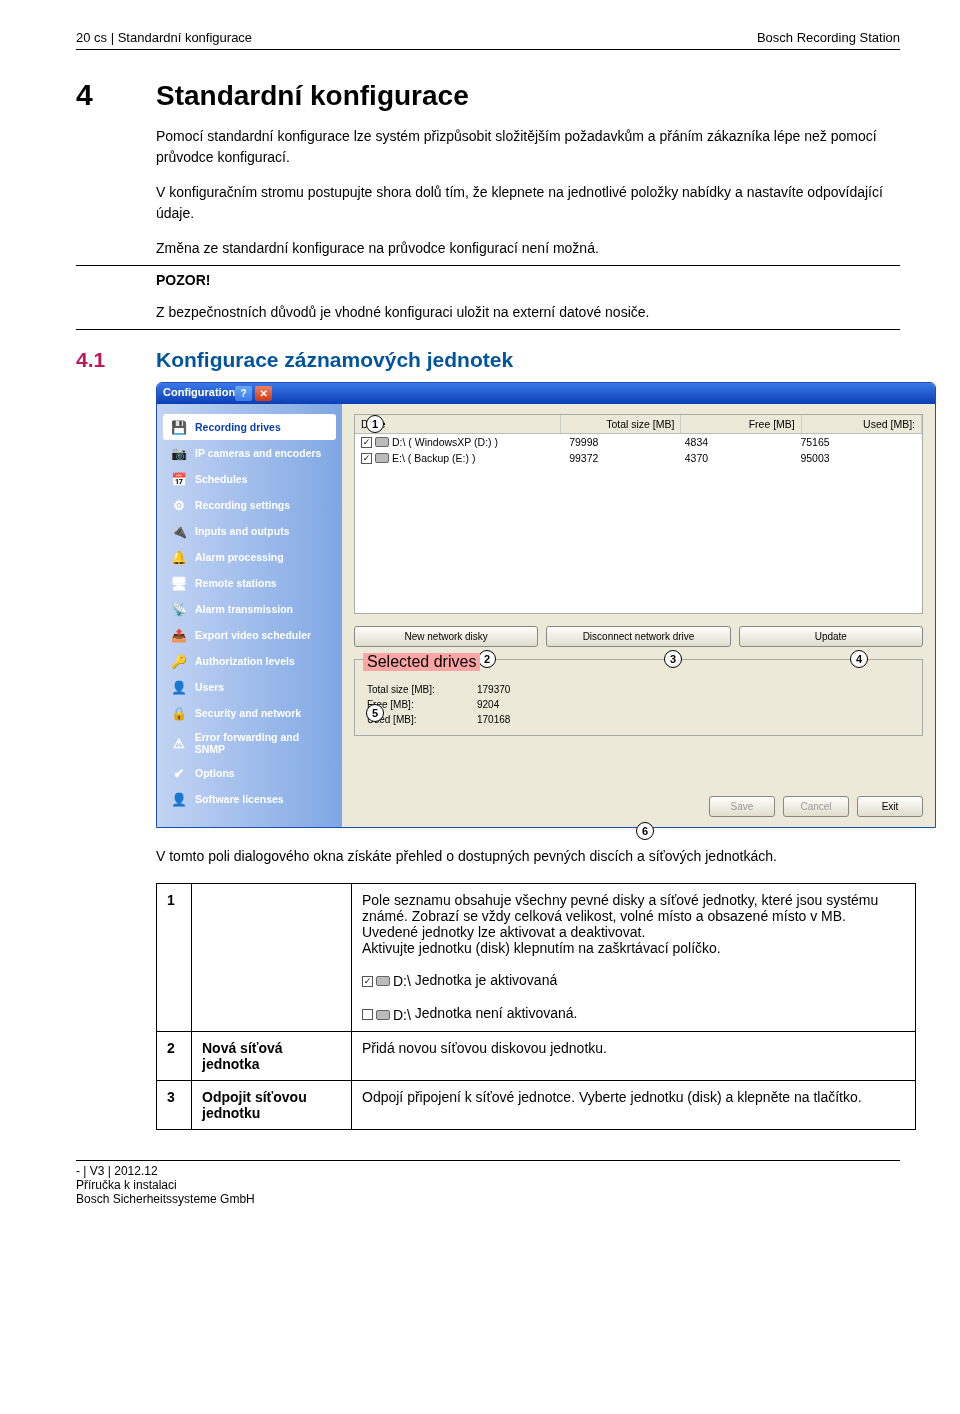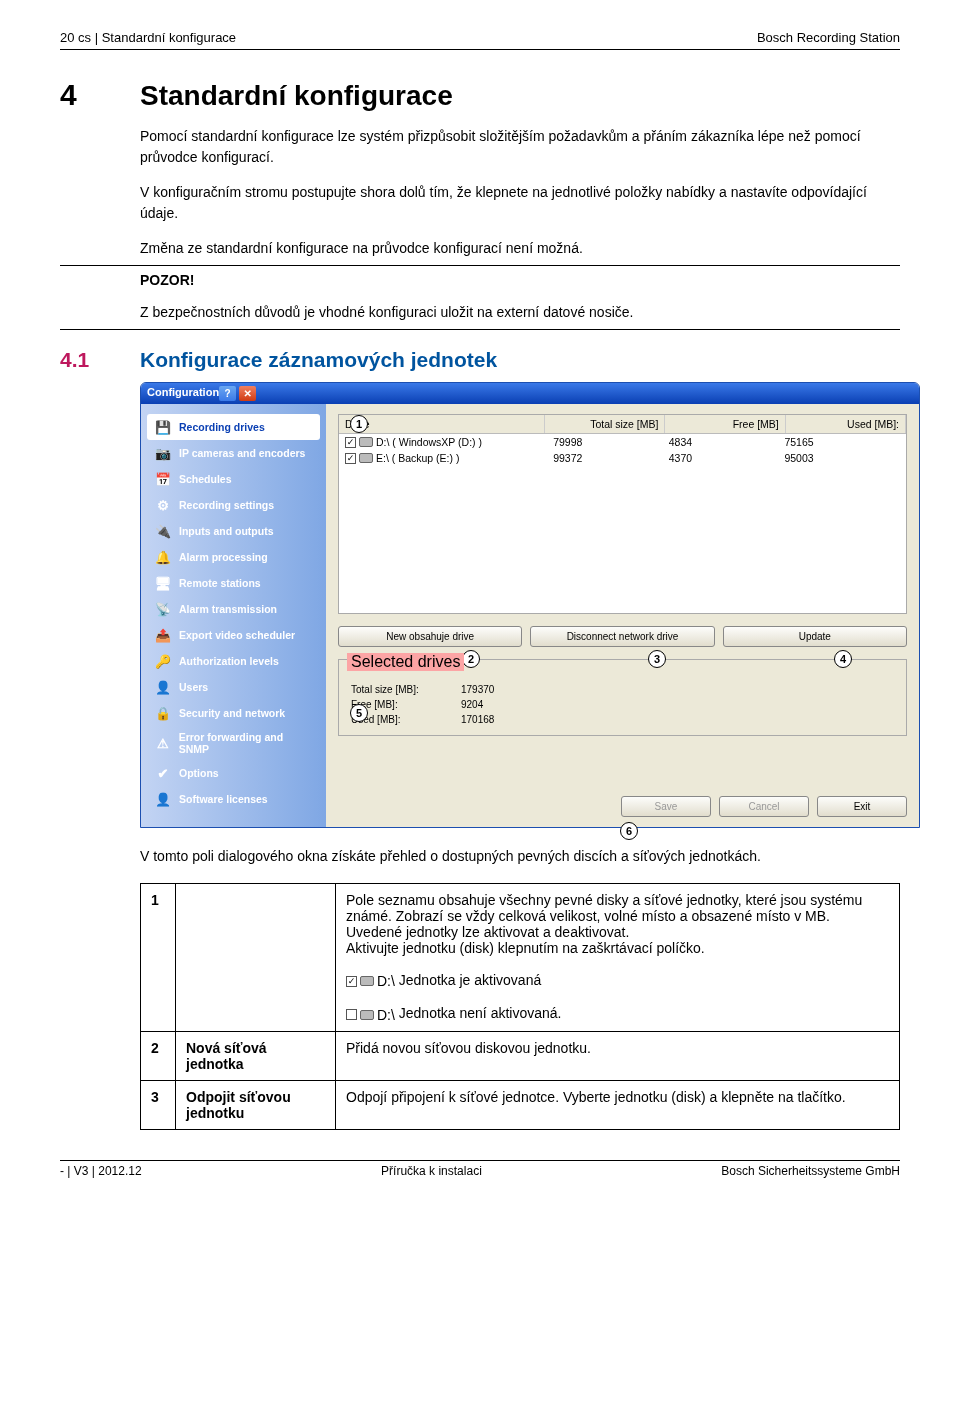--- a/index.html
+++ b/index.html
@@ -4,21 +4,21 @@
 <style>
   * { box-sizing: border-box; }
   body {
     margin: 0;
     font-family: Arial, Helvetica, sans-serif;
     background: #fff;
     color: #000;
     width: 960px;
   }
   .page {
-    padding: 30px 60px 20px 60px;
+    padding: 30px 60px 20px 76px;
   }
   .header-row {
     display: flex;
     justify-content: space-between;
     font-size: 13px;
     border-bottom: 1px solid #000;
     padding-bottom: 4px;
     margin-bottom: 28px;
   }
   .section-title-row {
@@ -145,21 +145,21 @@
   .panel-title { font-size: 16px; position:relative; top:-11px; background:#fca5a5; padding:0 4px; display:inline-block;}
   .stat-row { display: flex; font-size: 10px; padding: 2px 4px;}
   .stat-label { width: 110px; }
   .bottom-row {
     margin-top: auto;
     display: flex;
     gap: 8px;
     justify-content: flex-end;
     padding-top: 60px;
   }
-  .bottom-row .winbtn { flex: none; width: 90px; }
+  .bottom-row .winbtn { flex: none; width: 66px; }
   .winbtn.disabled { color: #999; }
   .callout {
     width: 18px; height: 18px; border: 1.5px solid #000; border-radius: 50%;
     display: inline-flex; align-items: center; justify-content: center;
     font-size: 11px; font-weight: bold; background: #fff;
     position: absolute;
   }
   .win-wrap { position: relative; }
 
   .desc-table {
@@ -177,20 +177,21 @@
   .desc-table td.c1 { width: 35px; font-weight: bold; text-align:left;}
   .desc-table td.c2 { width: 160px; font-weight: bold; }
   .inline-icon { display:inline-flex; align-items:center; gap:3px; vertical-align:middle;}
   .footer {
     display: flex;
     justify-content: space-between;
     font-size: 12px;
     border-top: 1px solid #000;
     margin-top: 30px;
     padding-top: 3px;
+    flex-direction: column;
   }
 </style>
 </head>
 <body>
 
 <div class="page">
 
   <div class="header-row">
     <span>20    cs | Standardní konfigurace</span>
     <span>Bosch Recording Station</span>
@@ -318,21 +319,21 @@
                     <span class="driveicon"></span>
                     <span>E:\ ( Backup (E:) )</span>
                   </div>
                   <div class="dr-c">99372</div>
                   <div class="dr-c">4370</div>
                   <div class="dr-c">95003</div>
                 </div>
               </div>
           </div>
           <div class="btn-row">
-            <div class="winbtn">New obsahuje drive</div>
+            <div class="winbtn">New network disky</div>
             <div class="winbtn">Disconnect network drive</div>
             <div class="winbtn">Update</div>
           </div>
           <div class="selected-panel">
             <span class="panel-title">Selected drives</span>
             <div class="stat-row">
                 <span class="stat-label">Total size [MB]:</span>
                 <span>179370</span>
               </div>
             <div class="stat-row">

